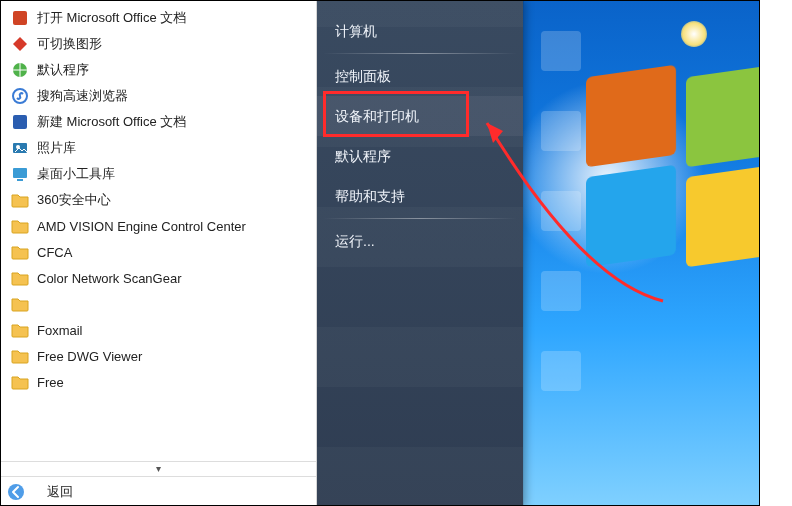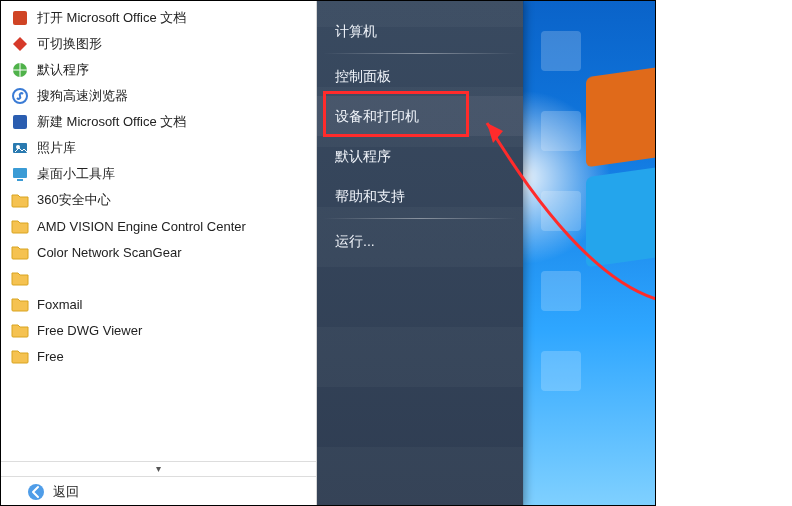--- a/index.html
+++ b/index.html
@@ -1,16 +1,16 @@
 <!DOCTYPE html>
 <html><head>
 <meta charset="utf-8">
 <style>
   html,body{margin:0;padding:0;font-family:"Microsoft YaHei","Segoe UI",sans-serif;font-size:13px;background:#fff;}
-  #stage{position:relative;width:656px;height:506px;overflow:hidden;border:1px solid #000;box-sizing:border-box;}
+  #stage{position:relative;width:760px;height:506px;overflow:hidden;border:1px solid #000;box-sizing:border-box;}
   
   #desktop{position:absolute;left:0;top:0;width:100%;height:100%;
     background:
       radial-gradient(circle at 80% 35%, rgba(255,255,255,0.9) 0%, rgba(255,255,255,0) 14%),
       linear-gradient(180deg,#0a63c9 0%,#1179e0 30%,#2ea6ff 65%,#7fd0ff 100%);
   }
   
   .logo{position:absolute;left:585px;top:70px;width:200px;height:200px;}
   .logo .q{position:absolute;width:90px;height:90px;border-radius:6px;filter:blur(0.3px);}
   .logo .q.r{left:0;top:0;background:#e06a1a;transform:skewY(-8deg);}
@@ -21,21 +21,21 @@
   
   #startmenu{position:absolute;left:0;top:0;width:522px;height:506px;display:flex;
     border-right:1px solid rgba(0,0,0,0.25);
     box-shadow:2px 0 8px rgba(0,0,0,0.3);}
   #left-col{width:315px;height:100%;background:#fff;border-right:1px solid #d6d6d6;display:flex;flex-direction:column;}
   #programs{flex:1;overflow:auto;padding:4px 0 0 0;}
   .prog{display:flex;align-items:center;height:26px;padding:0 6px 0 10px;color:#222;cursor:default;}
   .ico{width:18px;height:18px;margin-right:8px;display:inline-flex;align-items:center;justify-content:center;font-size:14px;}
   .folder-ico svg{width:18px;height:18px;}
   #scroll-row{height:14px;text-align:center;color:#555;border-top:1px solid #ddd;line-height:14px;font-size:10px;}
-  #back-row{display:flex;align-items:center;height:30px;padding-left:26px;color:#222;border-top:1px solid #ddd;}
+  #back-row{display:flex;align-items:center;height:30px;padding-left:6px;color:#222;border-top:1px solid #ddd;gap:14px;}
   #back-row .arrow{width:18px;height:18px;margin-right:8px;}
   
   #right-col{flex:1;position:relative;padding:10px 0 0 0;
     background:linear-gradient(180deg,#394a60 0%,#2f3d52 100%);
     color:#fff;}
   #right-col::before{content:"";position:absolute;inset:0;
     background:repeating-linear-gradient(0deg,rgba(255,255,255,0.03) 0 60px,rgba(0,0,0,0) 60px 120px);
     pointer-events:none;}
   .ritem{padding:0 18px;height:40px;line-height:40px;font-size:14px;cursor:default;color:#f0f4fa;}
   .ritem.sel{background:rgba(255,255,255,0.06);}
@@ -143,20 +143,28 @@
             </span>
             <span>360安全中心</span>
           </div>
           <div class="prog">
             <span class="ico folder-ico">
               <svg viewBox="0 0 18 18">
                 <path d="M1 4h6l2 2h8v9a1 1 0 0 1-1 1H2a1 1 0 0 1-1-1z" fill="#f5c251" stroke="#d9a420"></path>
               </svg>
             </span>
             <span>AMD VISION Engine Control Center</span>
+          </div>
+          <div class="prog">
+            <span class="ico folder-ico">
+              <svg viewBox="0 0 18 18">
+                <path d="M1 4h6l2 2h8v9a1 1 0 0 1-1 1H2a1 1 0 0 1-1-1z" fill="#f5c251" stroke="#d9a420"></path>
+              </svg>
+            </span>
+            <span>CFCA</span>
           </div>
           <div class="prog">
             <span class="ico folder-ico">
               <svg viewBox="0 0 18 18">
                 <path d="M1 4h6l2 2h8v9a1 1 0 0 1-1 1H2a1 1 0 0 1-1-1z" fill="#f5c251" stroke="#d9a420"></path>
               </svg>
             </span>
             <span>Color Network ScanGear</span>
           </div>
           <div class="prog">

